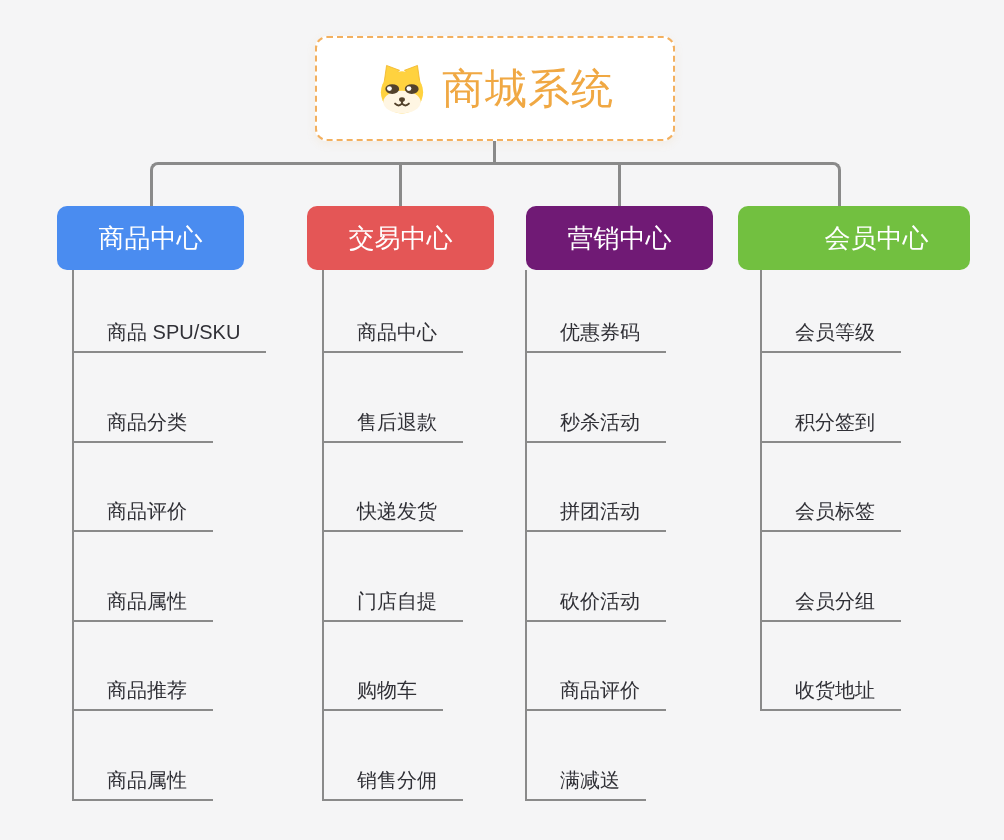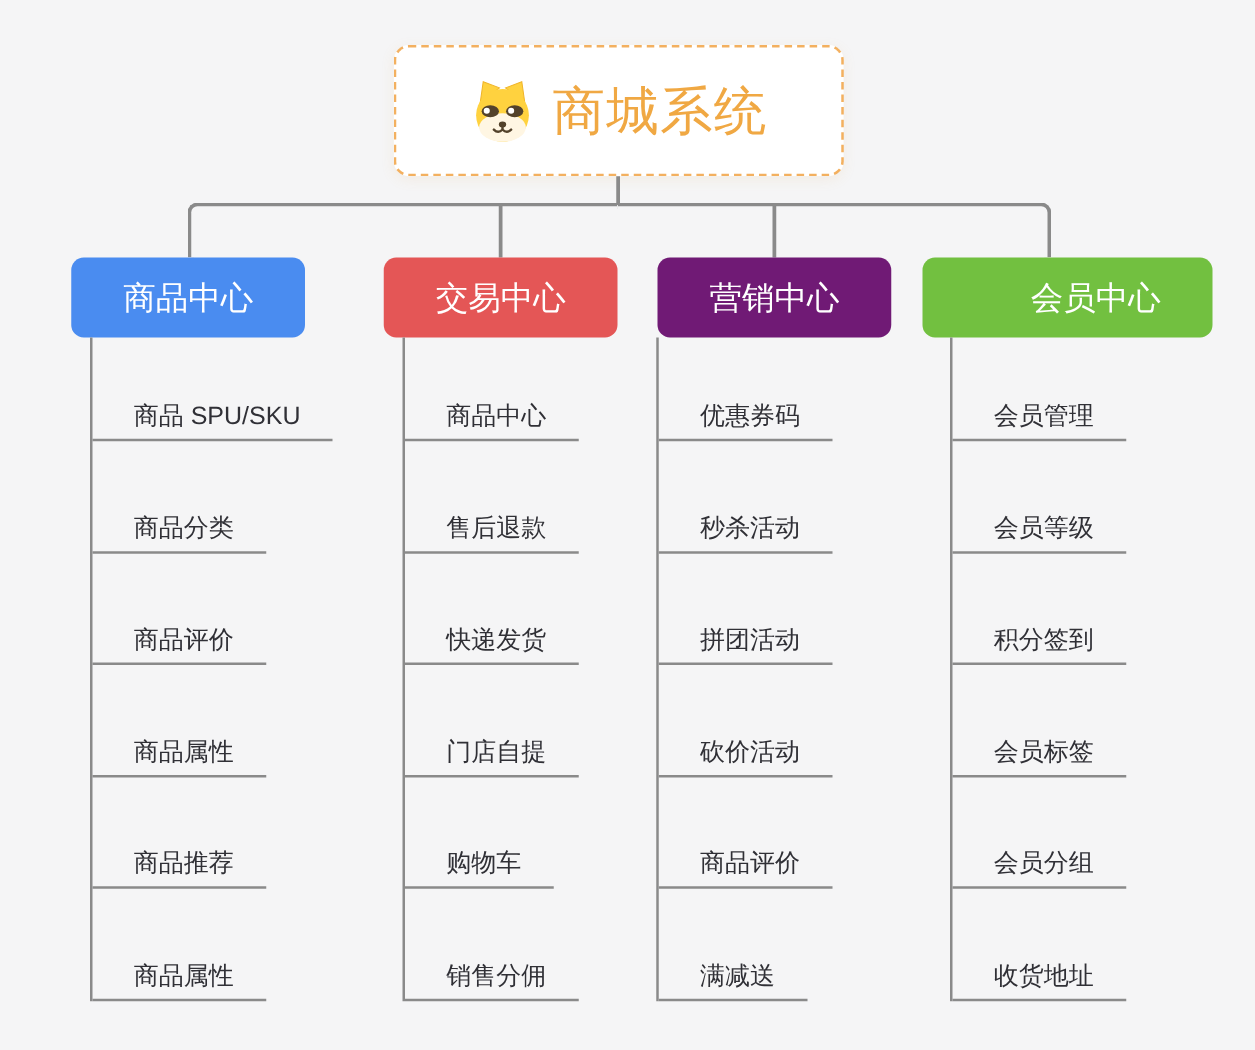--- a/index.html
+++ b/index.html
@@ -122,21 +122,20 @@
   <div class="col c2">
     <div class="leaf">优惠券码</div>
     <div class="leaf">秒杀活动</div>
     <div class="leaf">拼团活动</div>
     <div class="leaf">砍价活动</div>
     <div class="leaf">商品评价</div>
     <div class="leaf">满减送</div>
   </div>
 
   <div class="col c3">
-    <div class="leaf">会员管理</div>
     <div class="leaf">会员等级</div>
     <div class="leaf">积分签到</div>
     <div class="leaf">会员标签</div>
     <div class="leaf">会员分组</div>
     <div class="leaf">收货地址</div>
   </div>
 
 </div>
 
 </body></html>

